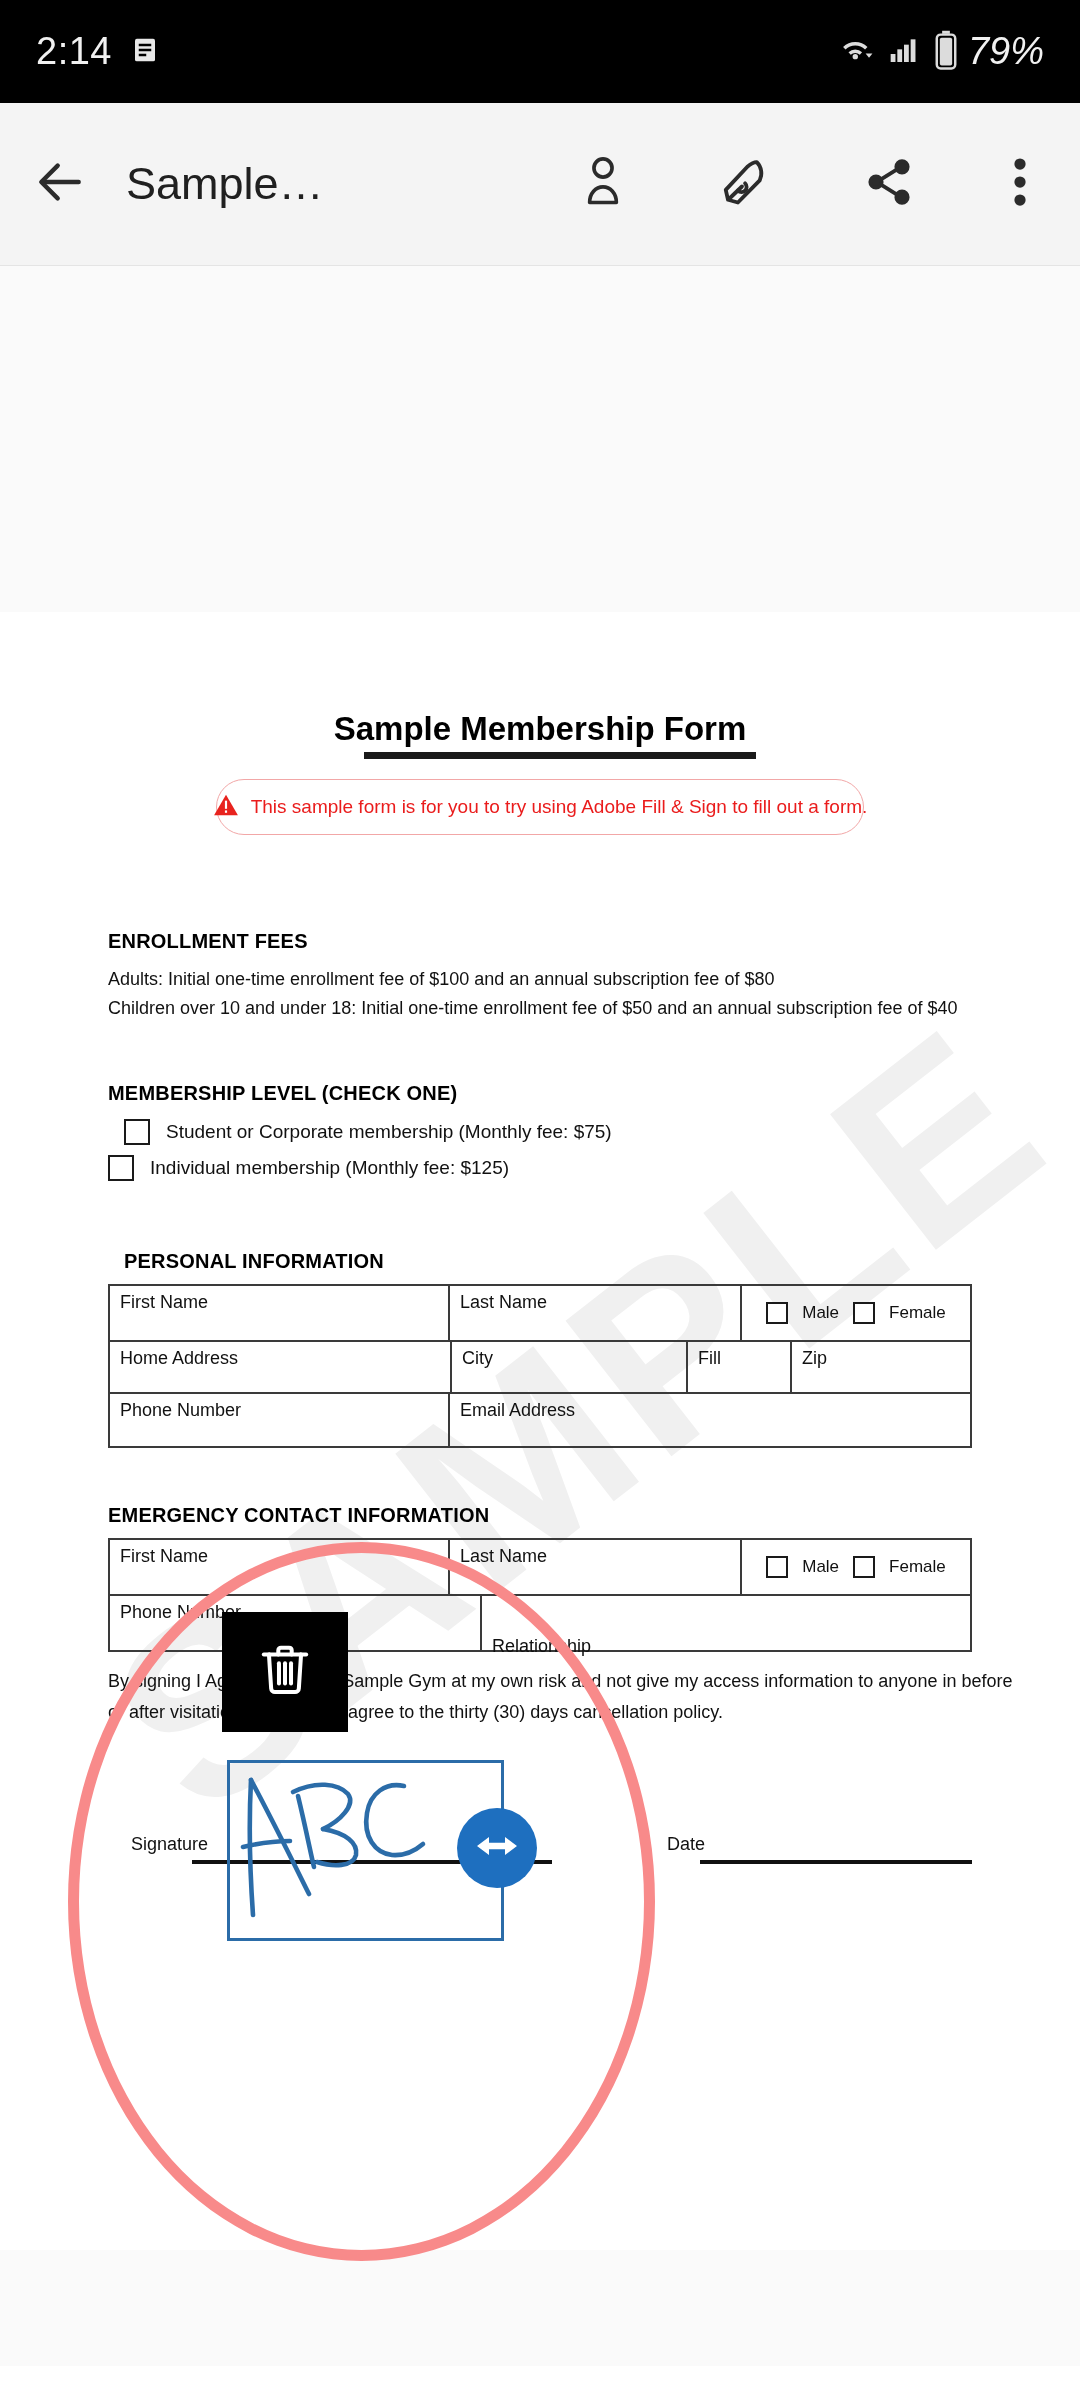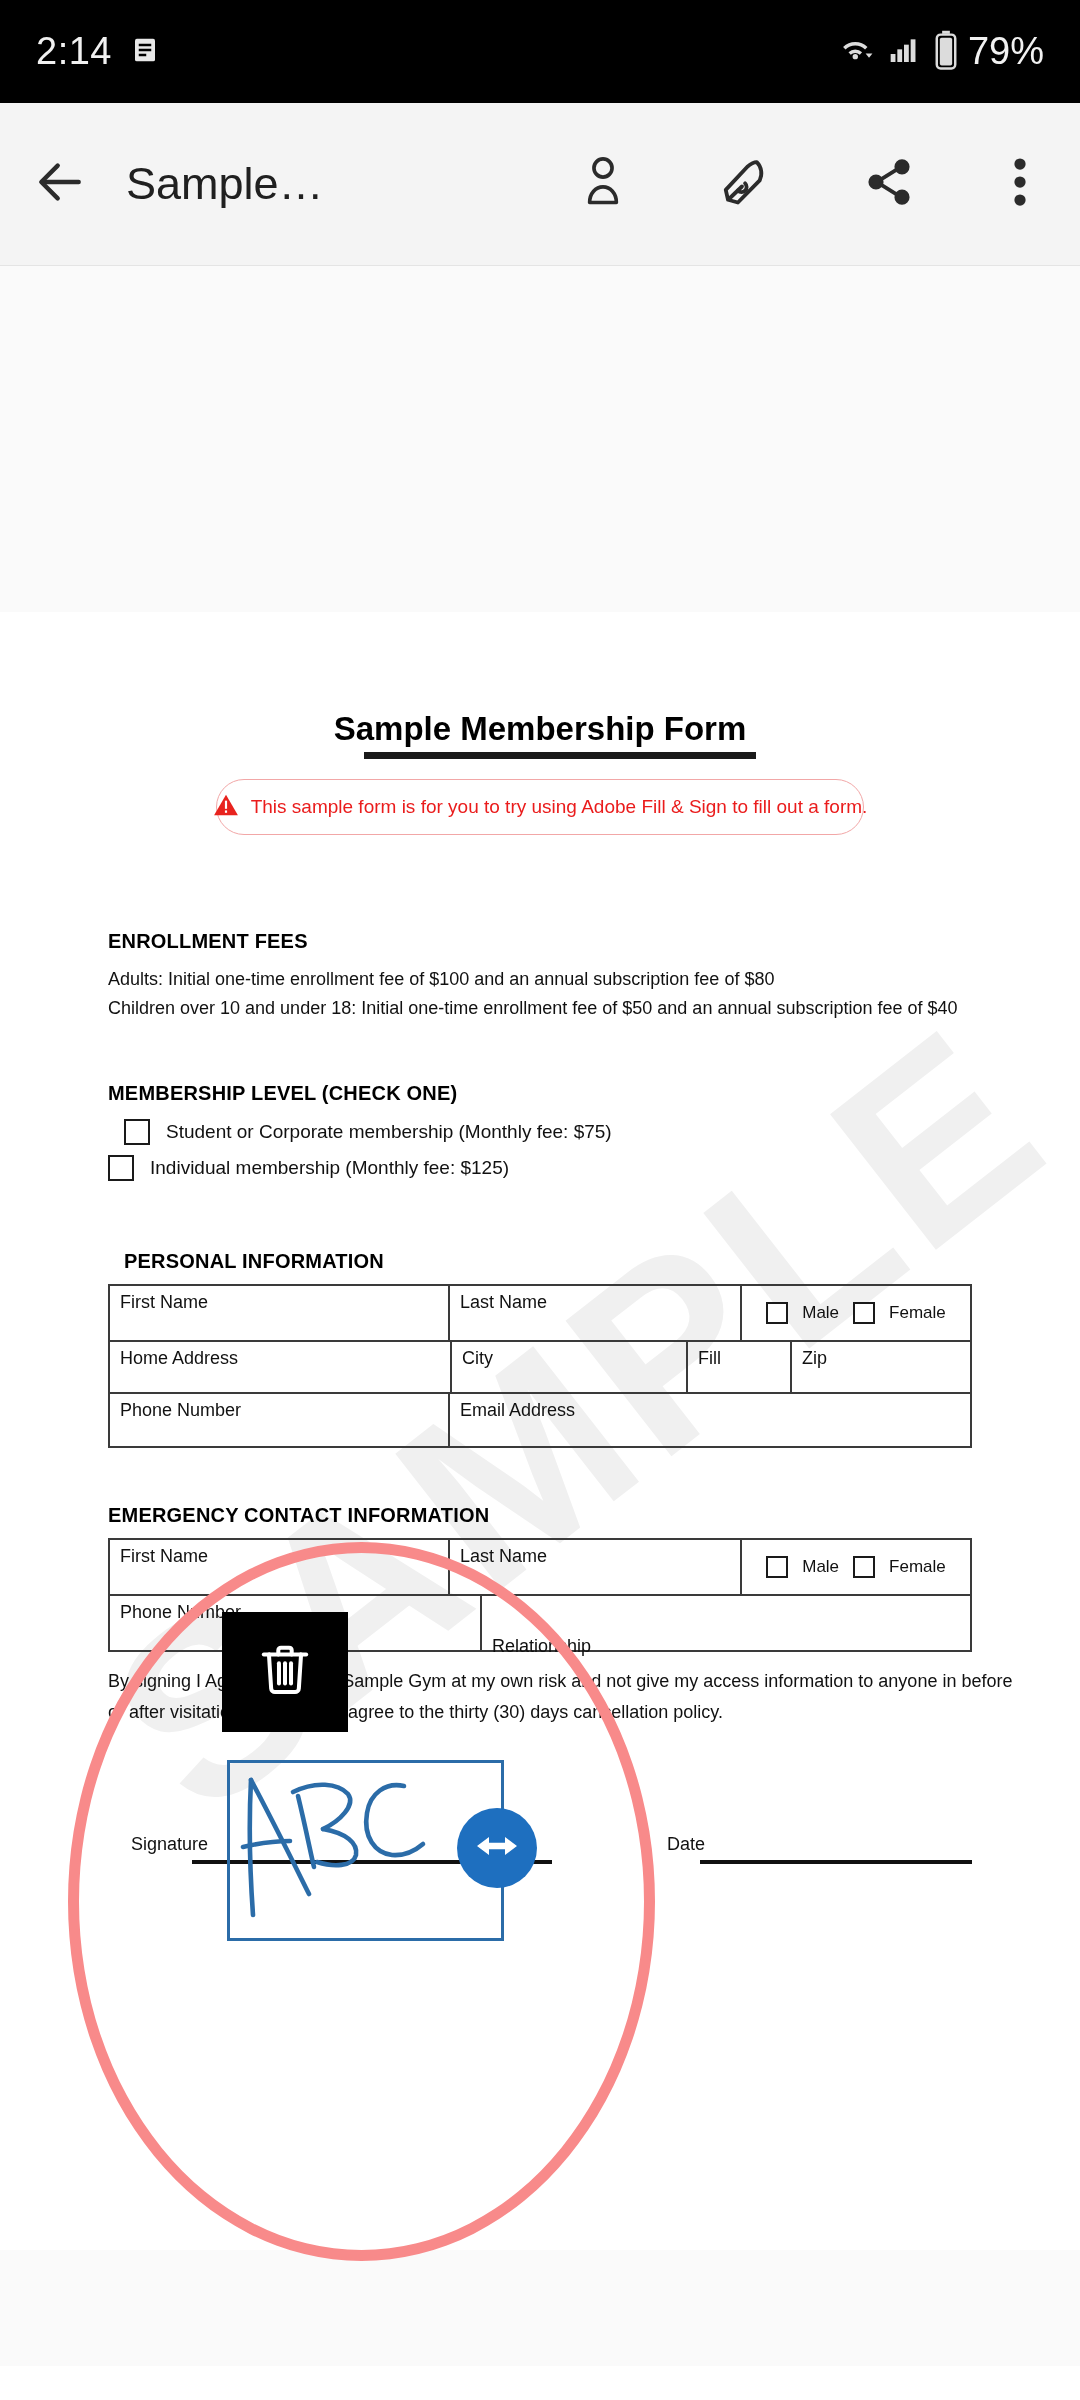--- a/index.html
+++ b/index.html
@@ -14,21 +14,21 @@
   
   .statusbar{
     position:absolute; left:0; top:0; width:1080px; height:103px;
     background:#000; color:#e8e8e8;
     display:flex; align-items:center; justify-content:space-between;
     padding:0 36px;
   }
   .sb-left{ display:flex; align-items:center; gap:18px; }
   .sb-time{ font-size:38px; font-weight:400; letter-spacing:.5px; color:#f1f1f1; }
   .sb-right{ display:flex; align-items:center; gap:9px; }
-  .sb-pct{ font-size:38px; color:#f1f1f1; letter-spacing:0px; }
+  .sb-pct{ font-size:38px; color:#f1f1f1; letter-spacing:0px;font-style:italic; }
 
   
   .appbar{
     position:absolute; left:0; top:103px; width:1080px; height:163px;
     background:#f4f4f4;
     display:flex; align-items:center;
     border-bottom:1px solid #e4e4e4;
   }
   .appbar-back{ width:120px; display:flex; align-items:center; justify-content:center; cursor:pointer; }
   .appbar-title{

